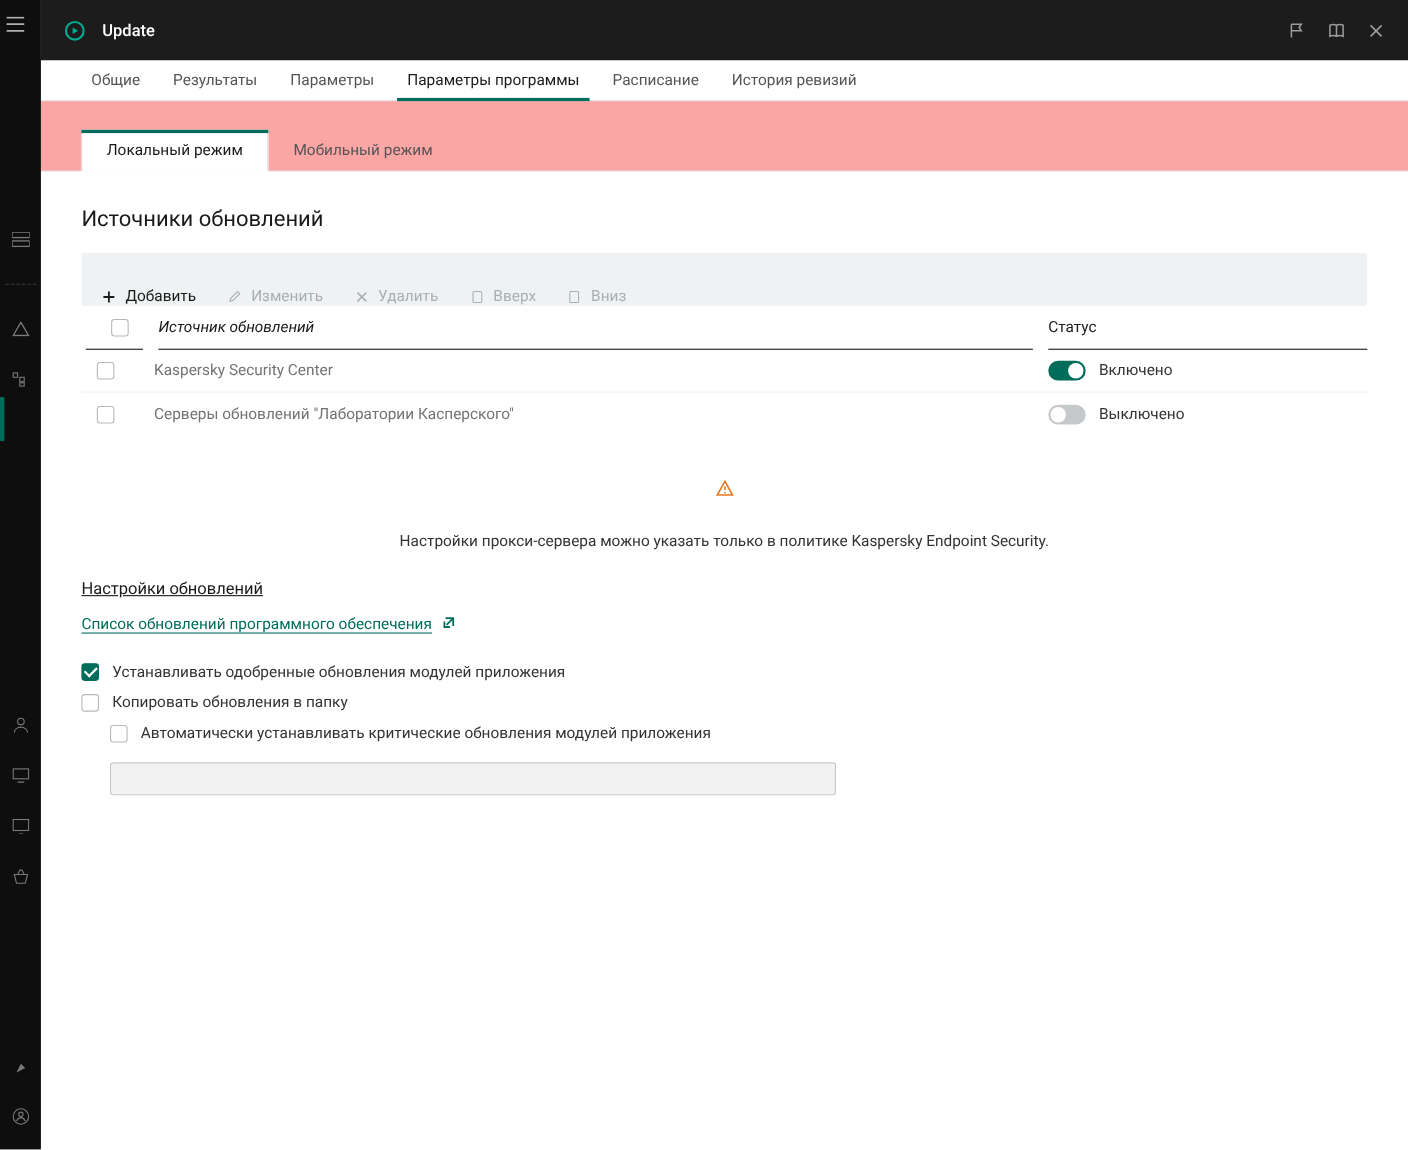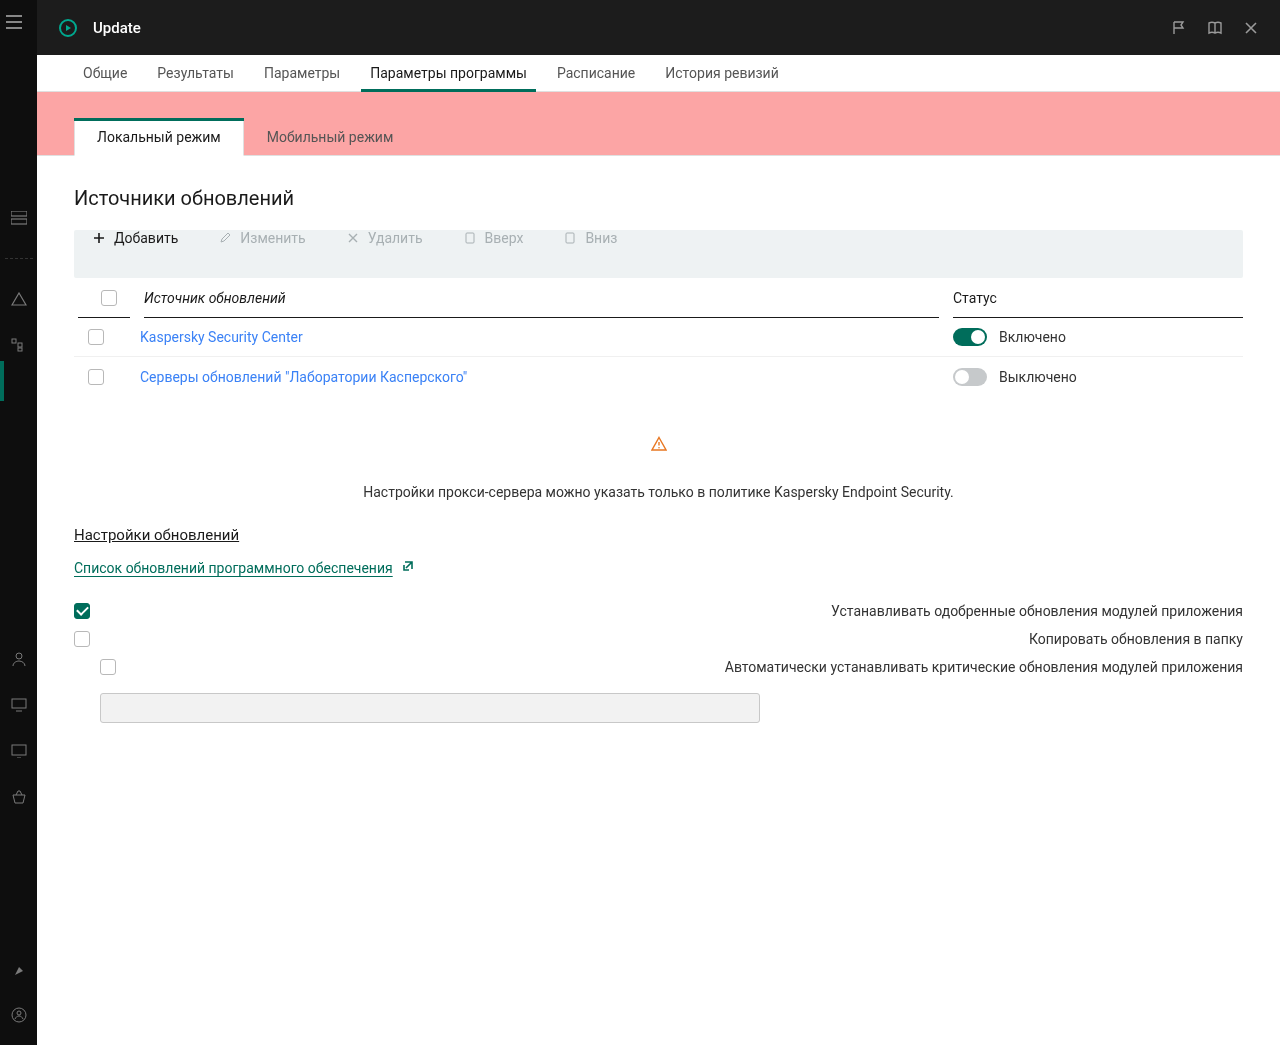--- a/index.html
+++ b/index.html
@@ -39,35 +39,35 @@
 .sub-tab { padding: 10px 22px; font-size: 14px; color: #555; cursor: pointer; border:1px solid transparent; border-bottom:none; position:relative;}
 .sub-tab.active { color:#1a1a1a; border:1px solid #e0e0e0; border-bottom:1px solid #fff; margin-bottom:-1px; background:#fff;}
 .sub-tab.active::before { content:''; position:absolute; top:-1px; left:-1px; right:-1px; height:3px; background:#006d5b;}
 
 
 .content { padding: 30px 37px; background: #fff; }
 
 .section-title { font-size: 20px; font-weight: 400; color:#1a1a1a; margin-bottom: 20px; }
 
 
-.toolbar { background: #eef2f3; height: 48px; display: flex; align-items: flex-start; padding: 0 18px; border-radius: 2px; gap: 40px;}
+.toolbar { background: #eef2f3; height: 48px; display: flex; align-items: flex-end; padding: 0 18px; border-radius: 2px; gap: 28px;}
 .tb-btn { display:flex; align-items:center; gap:8px; font-size:14px; color:#1a1a1a; cursor:pointer; }
 .tb-btn.disabled { color:#a8b0b3; cursor:default; }
 .tb-ico { width:14px; height:14px; display:flex; align-items:center; justify-content:center; }
 
 
 .tbl { margin-top: 0; }
 .col-chk { width: 66px; padding-left: 10px;}
 .col-src { flex:1; font-size:14px; color:#1a1a1a;}
 .col-status { width: 290px; font-size:14px; color:#1a1a1a;}
 .tbl-header-row { display:flex; height:40px; align-items:stretch;}
 .tbl-header-row .cell { display:flex; align-items:center;}
 .tbl-row { display:flex; align-items:center; height:39px; border-bottom:1px solid #f0f0f0;}
 .tbl-row:last-child{ border-bottom:none;}
-.src-text { font-size:14px; color:#3b82f6; }
+.src-text { font-size:14px; color:#737373; }
 
 .chk { width:16px; height:16px; border:1px solid #b8b8b8; border-radius:3px; background:#fff; cursor:pointer; display:flex; align-items:center; justify-content:center;}
 .chk.checked { background:#006d5b; border-color:#006d5b; }
 .chk.checked::after { content:''; width:9px; height:5px; border-left:2px solid #fff; border-bottom:2px solid #fff; transform:rotate(-45deg); margin-top:-3px;}
 
 .toggle { width:34px; height:18px; border-radius:9px; position:relative; cursor:pointer; }
 .toggle::after { content:''; position:absolute; width:14px; height:14px; border-radius:50%; background:#fff; top:2px; }
 .toggle.on { background:#006d5b; }
 .toggle.on::after { right:2px; }
 .toggle.off { background:#c6c9cb; }
@@ -78,21 +78,21 @@
 .warning-row { display:flex; align-items:center; gap:32px; margin-top:40px; font-size:14px; color:#333;flex-direction:column;}
 .warn-ico { width:16px; height:16px; }
 
 
 .settings-title { font-size:15px; color:#1a1a1a; margin-top:26px;text-decoration:underline; }
 .link-row { margin-top:14px; display:flex; align-items:center; gap:8px;}
 .link-row a { color:#006d5b; text-decoration:underline; text-underline-offset:3px; font-size:14px;}
 .ext-ico { color:#006d5b; }
 
 .opts { margin-top:26px; }
-.opt-row { display:flex; align-items:center; gap:12px; font-size:14px; color:#333; margin-bottom:12px;justify-content:space-between;}
+.opt-row { display:flex; align-items:center; gap:12px; font-size:14px; color:#333; margin-bottom:12px;}
 .opt-row.indent { margin-left:26px; }
 .field-label { font-size:14px; color:#a0a0a0; margin-left:26px; margin-top:4px;}
 .text-input { width:660px; height:30px; border:1px solid #c8c8c8; border-radius:3px; background:#f2f2f2; margin-left:26px; margin-top:6px; padding:0 8px; font-size:14px;}
 
 </style>
 </head>
 <body>
 
 <div class="sidebar">
   <div class="sidebar-inner" style="width:37px;">

